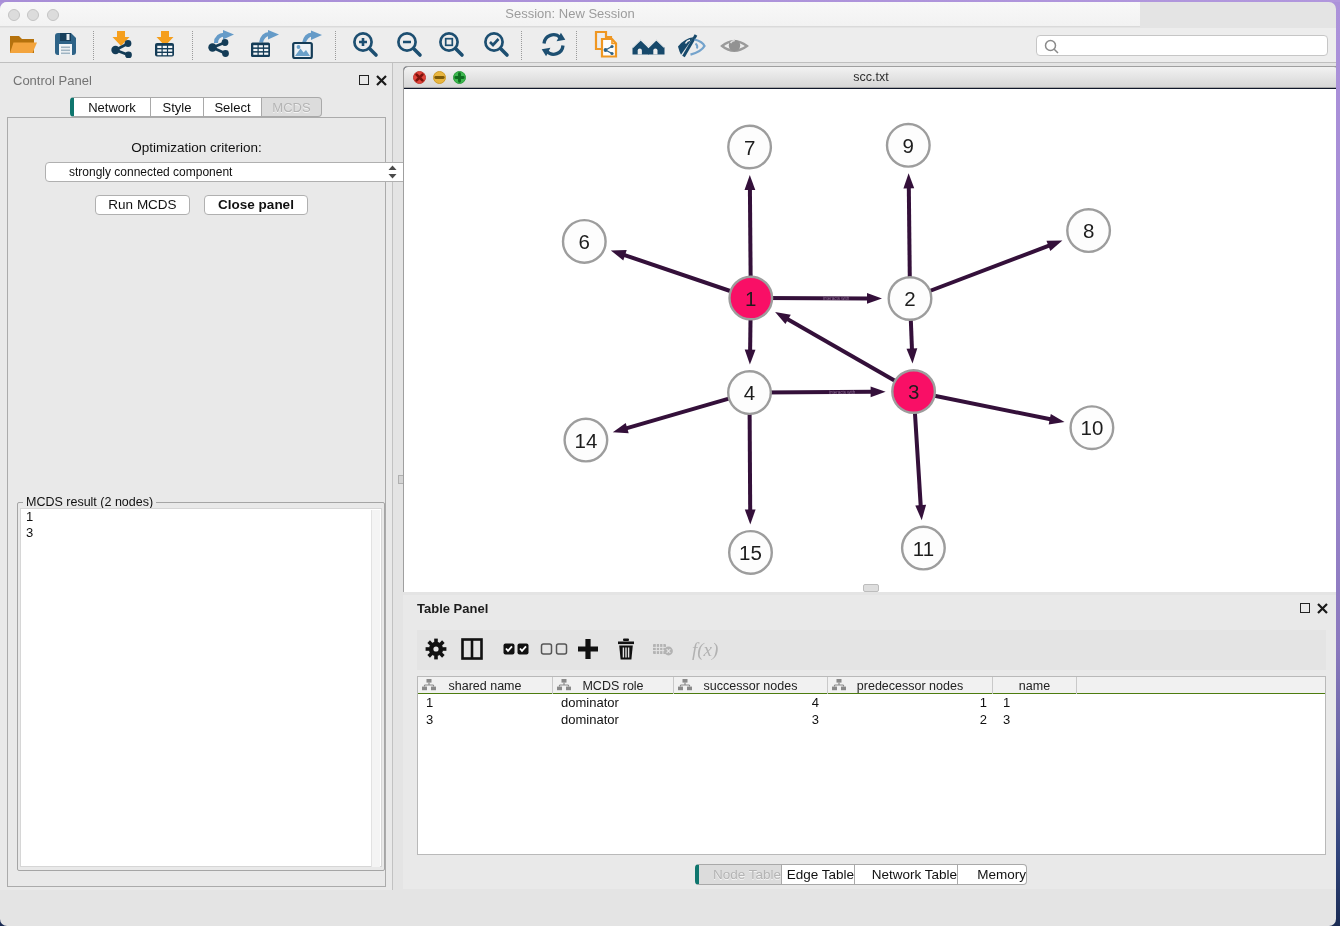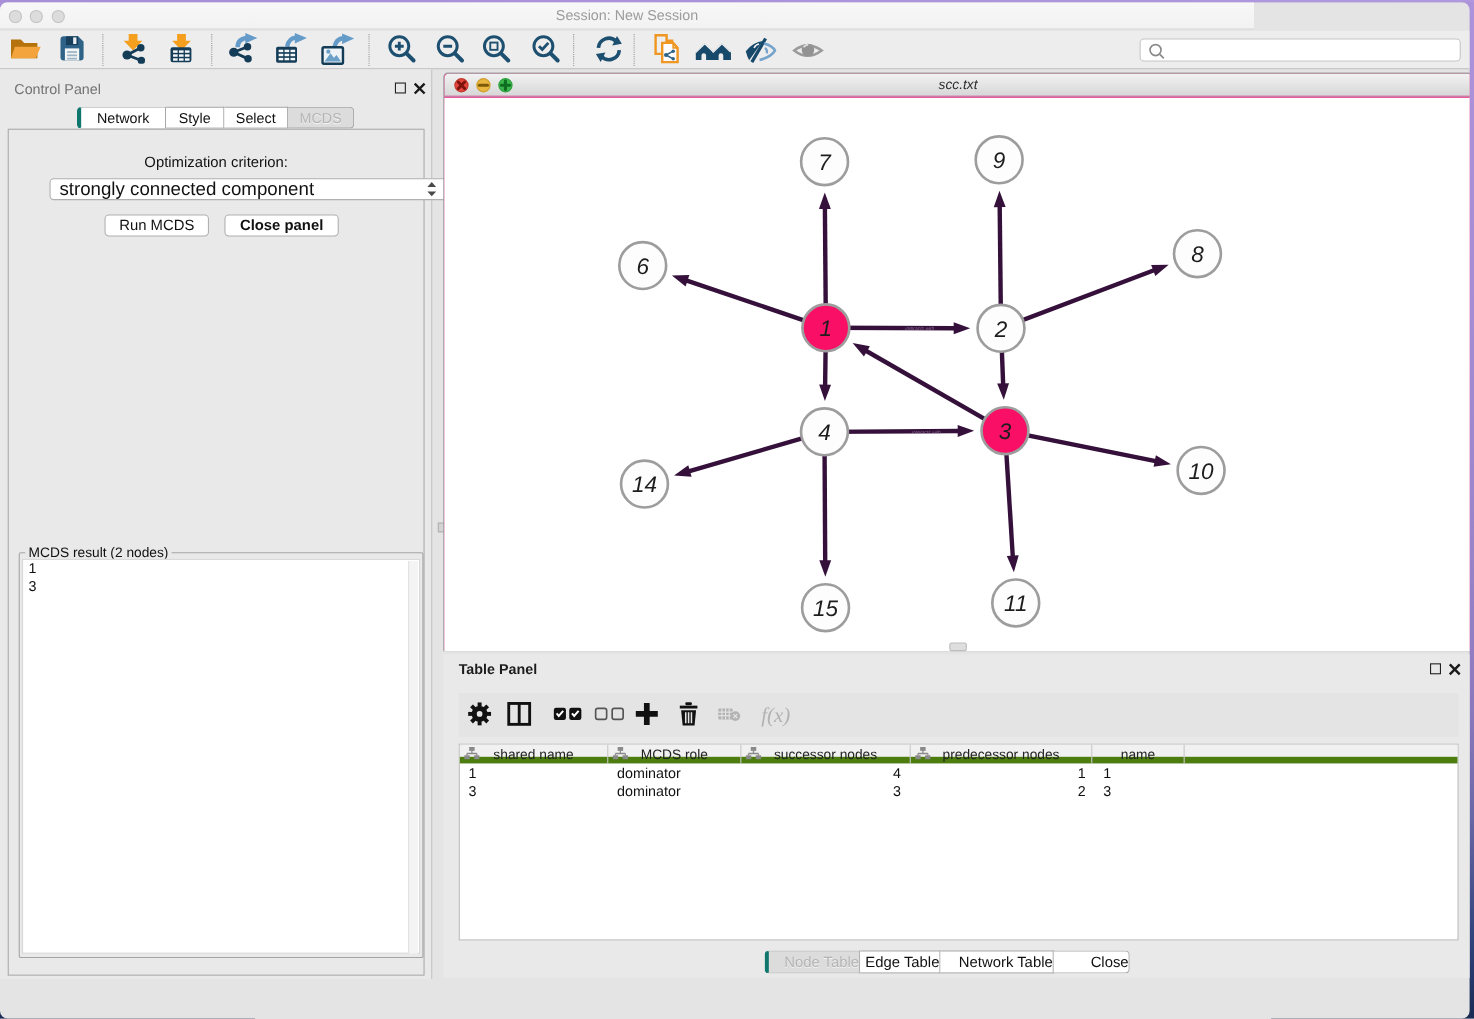--- a/index.html
+++ b/index.html
@@ -40,52 +40,52 @@
   border:1px solid #a9a9a9; border-left:none; text-align:center; line-height:19px; }
 .tab.first { border-left:4px solid #0f766e; border-radius:4px 0 0 4px; }
 .tab.last { border-radius:0 4px 4px 0; }
 .tab.sel { background:#dcdcdc; color:#b4b4b4; text-shadow:0 1px 0 #f4f4f4; }
 #cpcontent { position:absolute; left:7px; top:54px; width:379px; height:770px;
   border:1px solid #ababab; background:#e9e9e9; }
 #optlabel { position:absolute; left:0; top:22px; width:100%; text-align:center;
   font-size:13.5px; color:#111; }
 #dropdown { position:absolute; left:37px; top:44px; width:362px; height:20px;
   background:#fff; border:1px solid #b0b0b0; border-radius:4px;
-  font-size:17px; color:#111; line-height:18px; padding-left:8px; }
+  font-size:12px; color:#111; line-height:18px; padding-left:23px; }
 .btn { position:absolute; height:20px; background:#fff; border:1px solid #b0b0b0;
   border-radius:4px; font-size:13.5px; color:#111; text-align:center; line-height:18px; }
 #fieldset { position:absolute; left:9px; top:384px; width:368px; height:369px;
   border:1px solid #a5a5a5; border-radius:2px; }
 #fieldset legend { position:absolute; left:5px; top:-8px; background:#e9e9e9;
   padding:0 3px; font-size:12.5px; color:#111; }
 #resultarea { position:absolute; left:2px; top:5px; width:362px; height:359px;
   background:#fff; border:1px solid #d6d6d6; font-size:13px; color:#111; }
 #resultarea .ln { padding-left:5px; height:16px; line-height:16px; }
 #rscroll { position:absolute; right:1px; top:1px; width:9px; height:357px;
   background:#f4f4f4; border-left:1px solid #e2e2e2; }
 
 #netwin { position:absolute; left:403px; top:64px; width:936px; height:526px;
-  border:1px solid #9f9f9f; background:#ec4899; border-radius:4px 4px 0 0;font-style:italic; }
+  border:1px solid #9f9f9f; background:#0f172a; border-radius:4px 4px 0 0; }
 #nettitle { position:absolute; left:0; top:0; width:100%; height:21px;
   background:linear-gradient(#f2f2f2,#d7d7d7); border-bottom:1px solid #a8a8a8;
   border-radius:4px 4px 0 0; }
 #nettitle .light { position:absolute; top:4px; width:13px; height:13px; border-radius:50%; }
 #nettitletext { position:absolute; top:3px; left:0; width:100%; text-align:center;
   font-size:12.5px; color:#2e2e2e; }
 #netcanvas { position:absolute; left:0; top:22px; width:934px; height:503px; background:#fff; }
 
 #tpanel { position:absolute; left:403px; top:593px; width:937px; height:294px;
   background:#e9e9e9; }
 #tpanel h1 { font-size:13px; font-weight:bold; color:#1c1c1c; position:absolute; left:14px; top:6px; }
 #ttoolbar { position:absolute; left:14px; top:35px; width:909px; height:40px;
   background:#e4e4e4; }
 #ttable { position:absolute; left:14px; top:81px; width:909px; height:179px;
   background:#fff; border:1px solid #b9b9b9; }
 #thead { position:absolute; left:0; top:0; width:907px; height:17px;
-  background:#f1f1f1; border-bottom:6px solid #4d7c0f; }
+  background:#f1f1f1; border-bottom:1px solid #4d7c0f; }
 .hcell { position:absolute; top:0; height:17px; border-right:1px solid #c9c9c9;
   font-size:12.5px; color:#222; }
 .hcell span { position:absolute; top:2px; left:0; width:100%; text-align:center; }
 .row { position:absolute; left:0; width:907px; height:16px; font-size:13px; color:#111; }
 .cell { position:absolute; top:0; height:16px; line-height:16px; }
 
 .btab { height:21px; font-size:13.5px; color:#111; background:#fff;
   border:1px solid #a9a9a9; border-left:none; text-align:right; line-height:20px; }
 
 #statusbar { position:absolute; left:0; top:924px; width:1336px; height:36px;
@@ -484,21 +484,21 @@
         <div class="cell" style="left:143px;">dominator</div>
         <div class="cell" style="left:254px; width:147px; text-align:right;">3</div>
         <div class="cell" style="left:411px; width:158px; text-align:right;">2</div>
         <div class="cell" style="left:585px;">3</div>
       </div>
     </div>
     <div class="tabrow" style="left:292px; top:269px;">
       <div class="btab first tab sel" style="width:87px; border-radius:4px 0 0 4px;">Node Table</div>
       <div class="btab" style="width:73px;">Edge Table</div>
       <div class="btab" style="width:103px;">Network Table</div>
-      <div class="btab" style="width:69px; border-radius:0 4px 4px 0;">Close</div>
+      <div class="btab" style="width:69px; border-radius:0 4px 4px 0;">Memory</div>
     </div>
   </div>
 
   <div id="statusbar">
     <div id="listbtn">
       <svg width="18" height="16" viewBox="0 0 18 16" style="position:absolute;left:3px;top:3px;">
         <g fill="#1a1a1a">
           <rect x="0" y="1" width="2.6" height="2.6"></rect>
             <rect x="5" y="1" width="13" height="2.6"></rect>
           <rect x="0" y="6.5" width="2.6" height="2.6"></rect>

